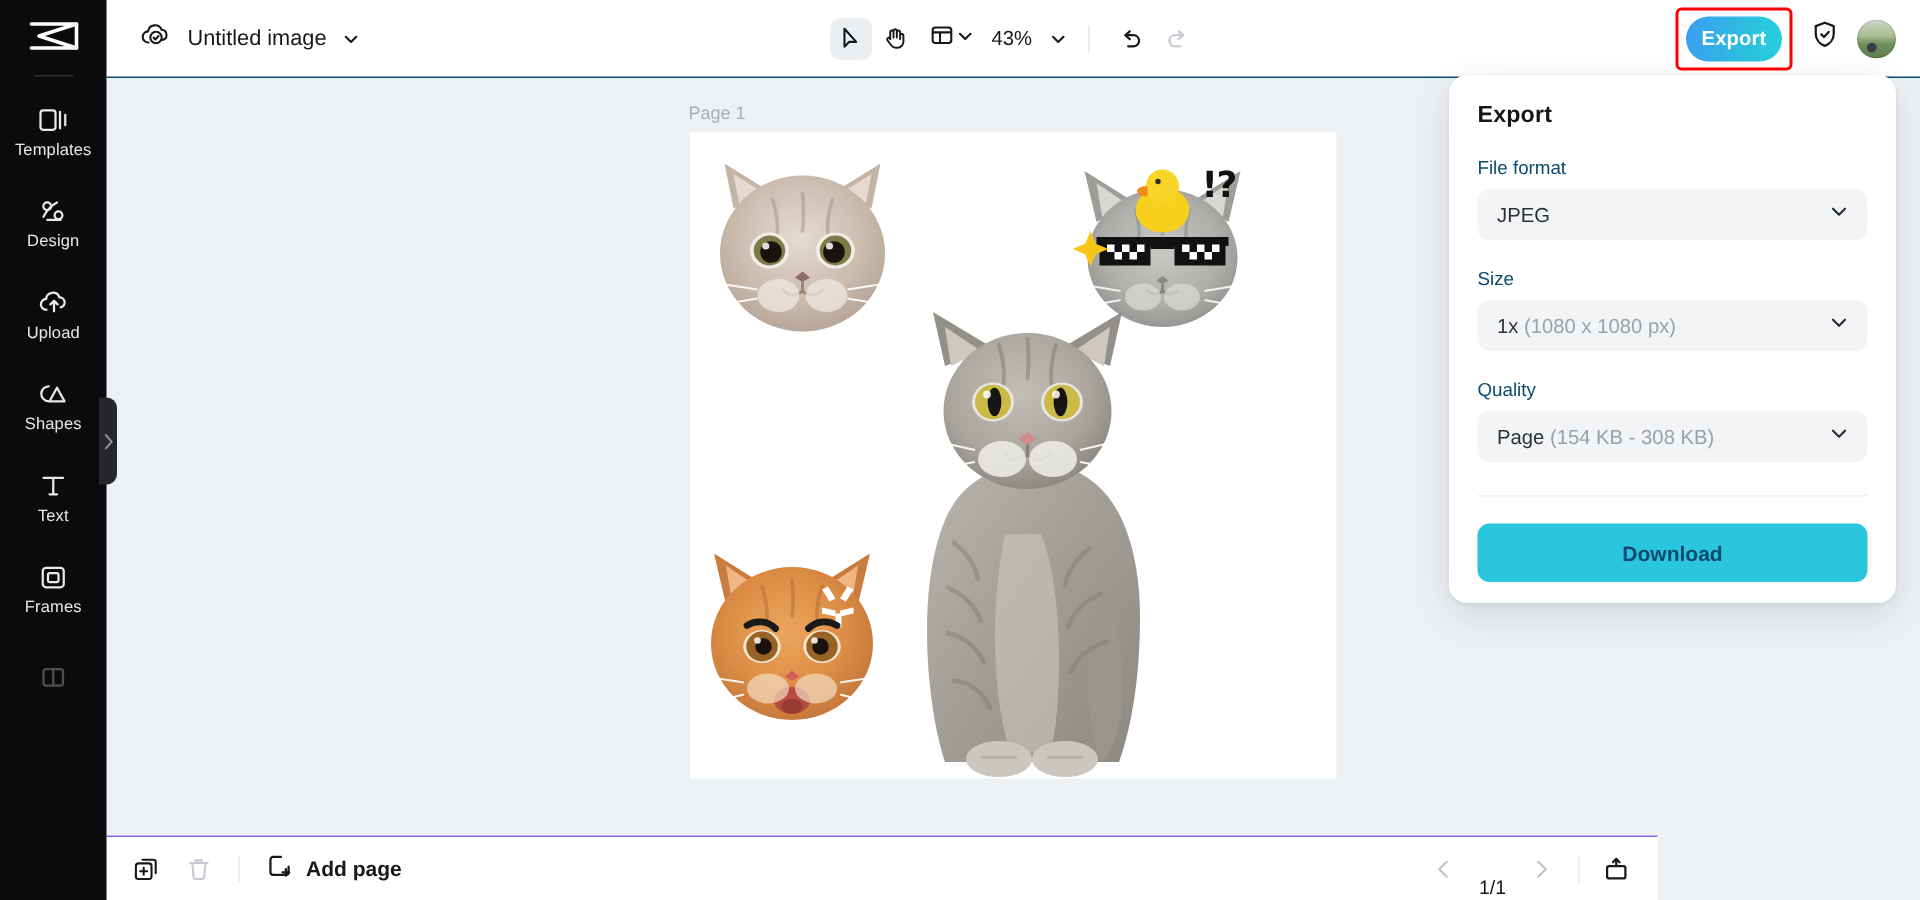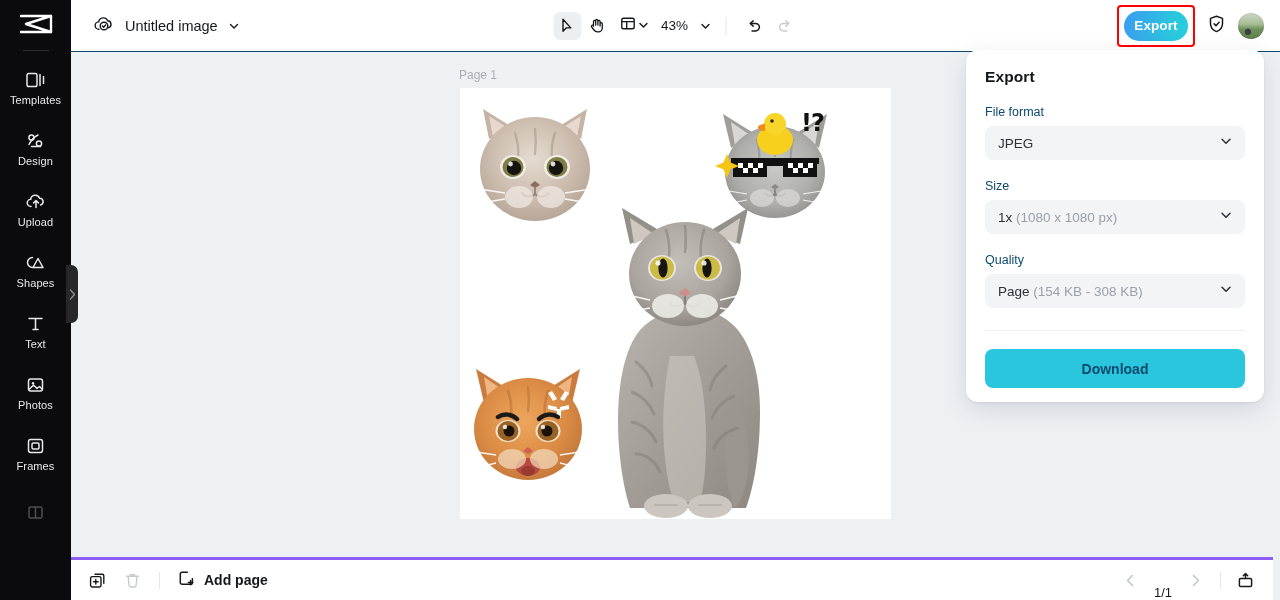--- a/index.html
+++ b/index.html
@@ -155,23 +155,23 @@
     border: none; border-radius: 8px;
     background: #2ac6dd; color: #0c4a6e;
     font-size: 14px; font-weight: bold;
     font-family: "Liberation Sans", sans-serif;
     cursor: pointer;
   }
 
   
   .bottombar {
     position: absolute; left: 71px; top: 557px;
-    width: 1202px; height: 43px;
+    width: 1034px; height: 43px;
     background: #ffffff;
-    border-top: 3px solid #8b5cf6;
+    border-top: 1px solid #8b5cf6;
     display: flex; align-items: center;
     z-index: 20;
   }
   .bb-left { display: flex; align-items: center; gap: 8px; padding-left: 13px; }
   .bb-btn {
     width: 27px; height: 27px; border-radius: 6px; border: none; background: transparent;
     display: flex; align-items: center; justify-content: center; cursor: pointer;
   }
   .bb-div { width: 1px; height: 17px; background: #e4e7ea; margin: 0 5px; }
   .add-page { display: flex; align-items: center; gap: 8px; cursor: pointer; margin-left: 4px; }
@@ -237,30 +237,20 @@
 
     <div class="nav-item">
       <span class="ic">
         <svg width="21" height="20" viewBox="0 0 21 20" fill="none">
           <path d="M4 4.5h13M10.5 4.5v11M8 15.5h5" stroke="#e9e9ec" stroke-width="1.5" stroke-linecap="round"></path>
         </svg>
       </span>
       <span class="lb">Text</span>
     </div>
 
-    <div class="nav-item">
-      <span class="ic">
-        <svg width="21" height="20" viewBox="0 0 21 20" fill="none">
-          <rect x="3.5" y="4" width="14" height="12" rx="2.2" stroke="#e9e9ec" stroke-width="1.5"></rect>
-          <circle cx="8" cy="8.2" r="1.2" fill="#e9e9ec"></circle>
-          <path d="M4.5 14l4-4 3.5 3.5 2.5-2 2 2" stroke="#e9e9ec" stroke-width="1.5" stroke-linejoin="round" stroke-linecap="round"></path>
-        </svg>
-      </span>
-      <span class="lb">Photos</span>
-    </div>
 
 
     <div class="nav-item">
       <span class="ic">
         <svg width="21" height="20" viewBox="0 0 21 20" fill="none">
           <rect x="3.5" y="3.5" width="14" height="13" rx="2.2" stroke="#e9e9ec" stroke-width="1.5"></rect>
           <rect x="7" y="7" width="7" height="6" rx="1.2" stroke="#e9e9ec" stroke-width="1.5"></rect>
         </svg>
       </span>
       <span class="lb">Frames</span>

